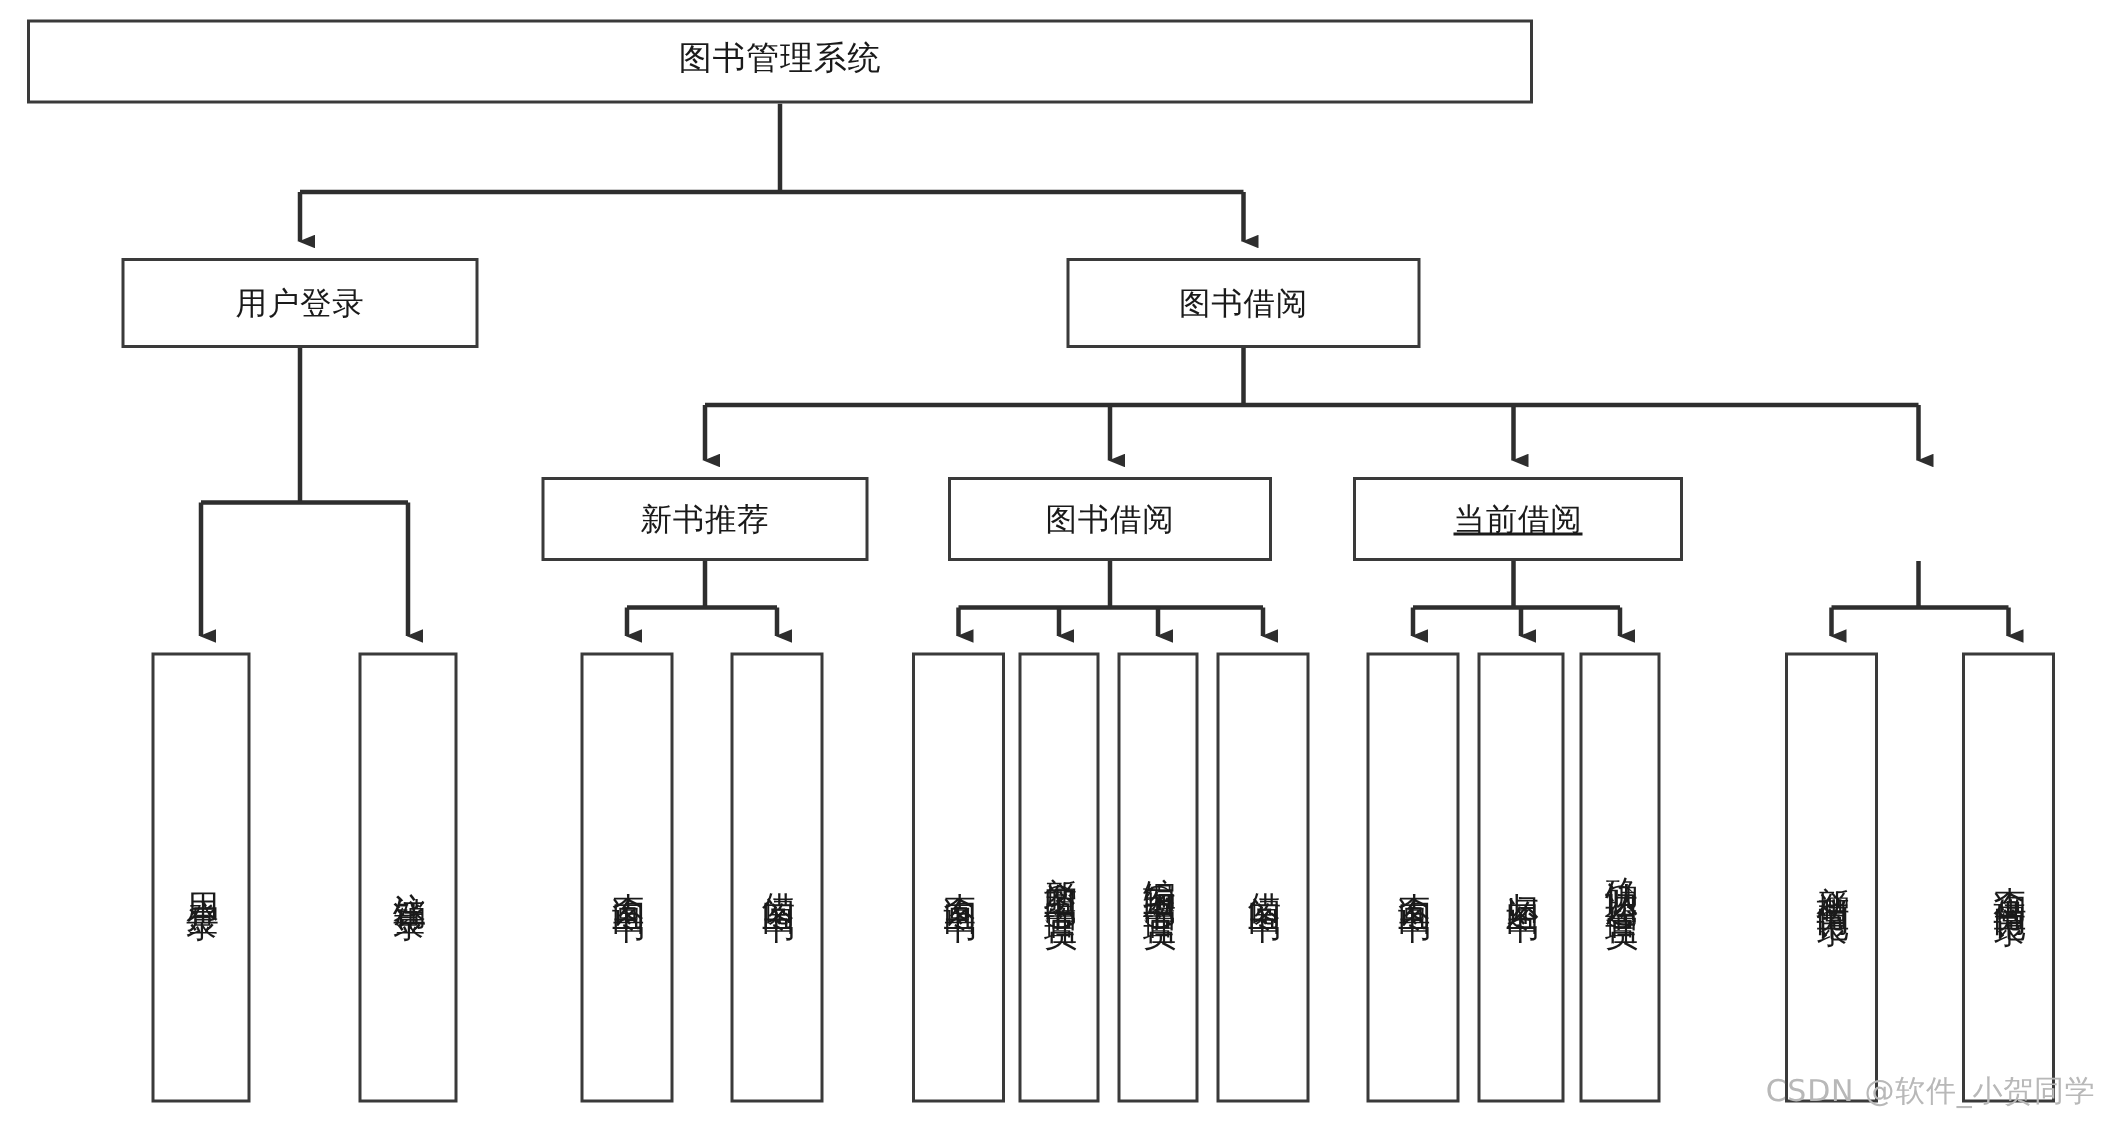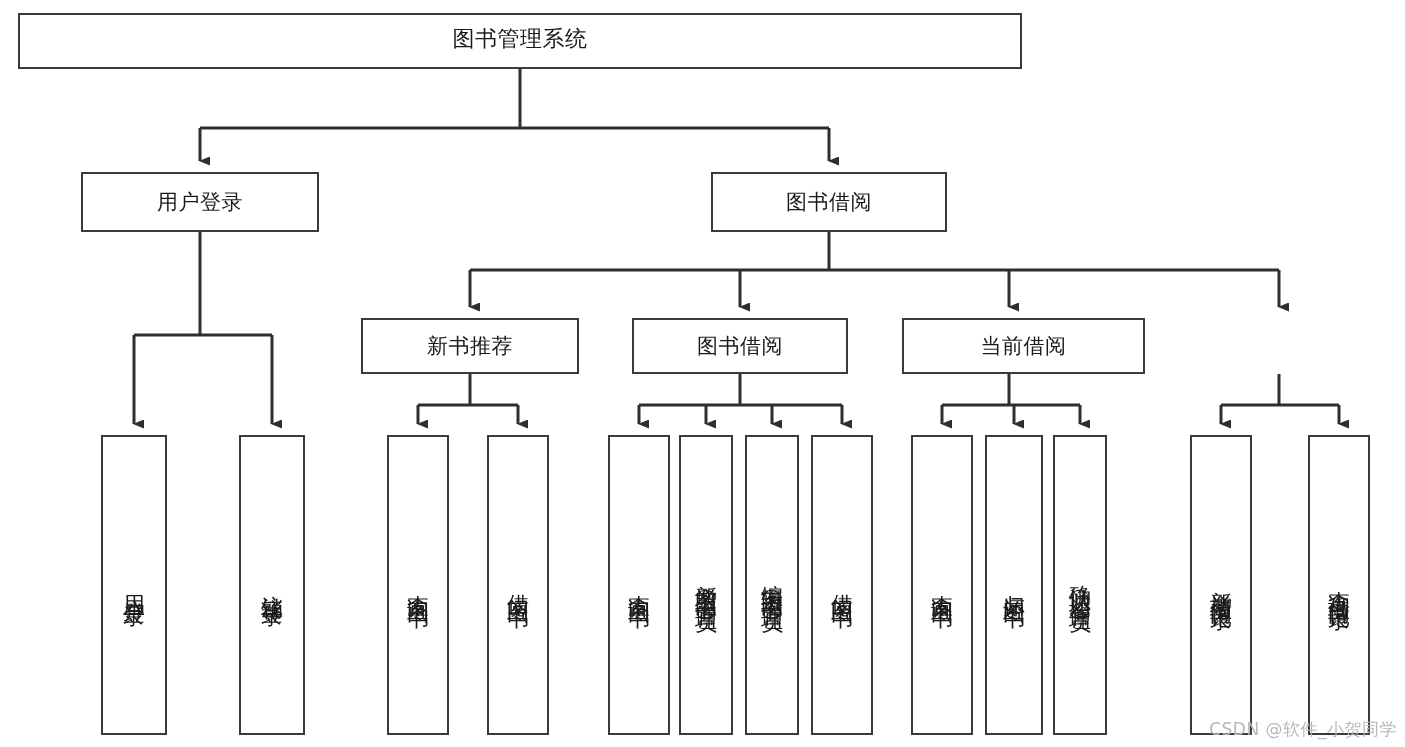--- a/index.html
+++ b/index.html
@@ -56,21 +56,21 @@
     text-orientation: upright;
     font-size: 22px;
     letter-spacing: 4px;
     line-height: 1;
   }
   .node.root .node-label { font-size: 22px; font-family: Liberation Mono, monospace; }
   #watermark {
     position: absolute;
     right: 8px;
     bottom: 6px;
-    font-size: 17px;
+    font-size: 20px;
     color: #b8b8b8;
     letter-spacing: 0.5px;
     z-index: 3;
     white-space: nowrap;
   }
 </style>
 </head>
 <body>
 
 <div id="canvas">
@@ -128,21 +128,21 @@
   <div class="node horiz" style="left: 711px; top: 172px; width: 236px; height: 60px;">
     <span class="node-label">图书借阅</span>
   </div>
 
   <div class="node horiz" style="left: 361px; top: 318px; width: 218px; height: 56px;">
     <span class="node-label">新书推荐</span>
   </div>
   <div class="node horiz" style="left: 632px; top: 318px; width: 216px; height: 56px;">
     <span class="node-label">图书借阅</span>
   </div>
-  <div class="node horiz" style="left: 902px; top: 318px; width: 243px; height: 56px;">
+  <div class="node horiz" style="left: 902px; top: 318px; width: 220px; height: 56px; text-decoration: underline;">
     <span class="node-label">当前借阅</span>
   </div>
 
   <div class="node vert" style="left: 101px; top: 435px; width: 66px; height: 300px;">
     <span class="node-label">用户登录</span>
   </div>
   <div class="node vert" style="left: 239px; top: 435px; width: 66px; height: 300px;">
     <span class="node-label">注销登录</span>
   </div>
   <div class="node vert" style="left: 387px; top: 435px; width: 62px; height: 300px;">

